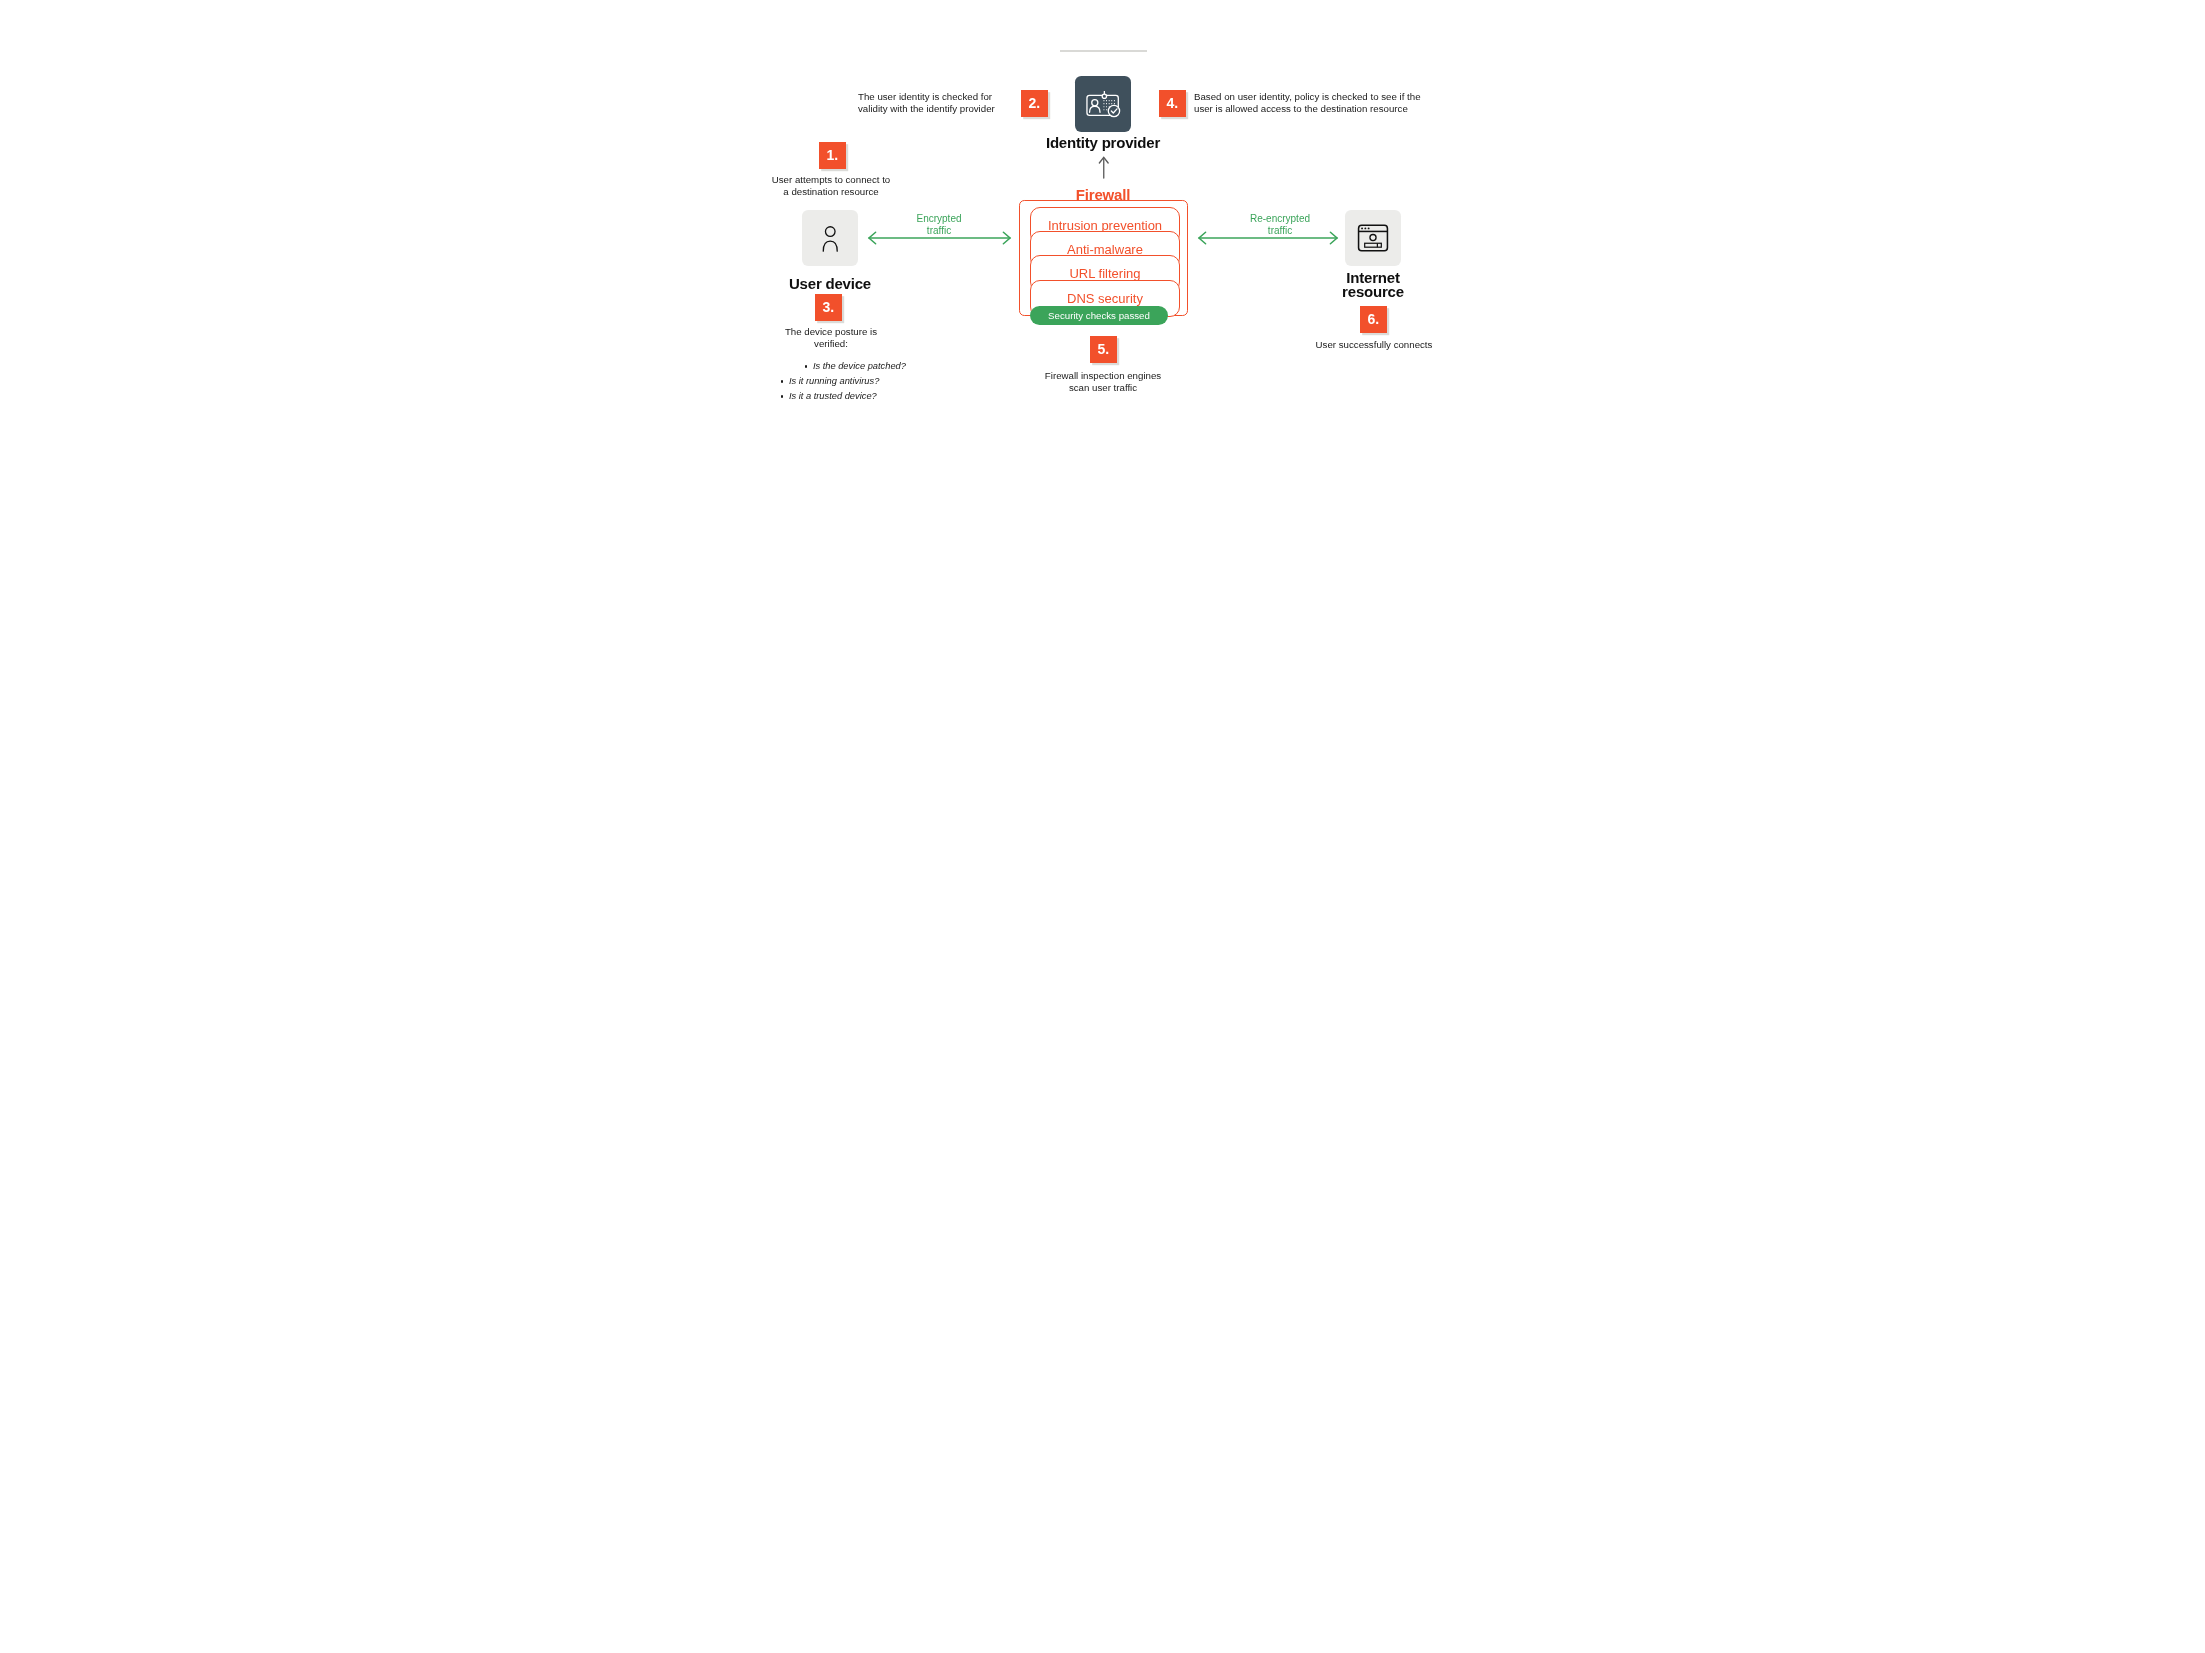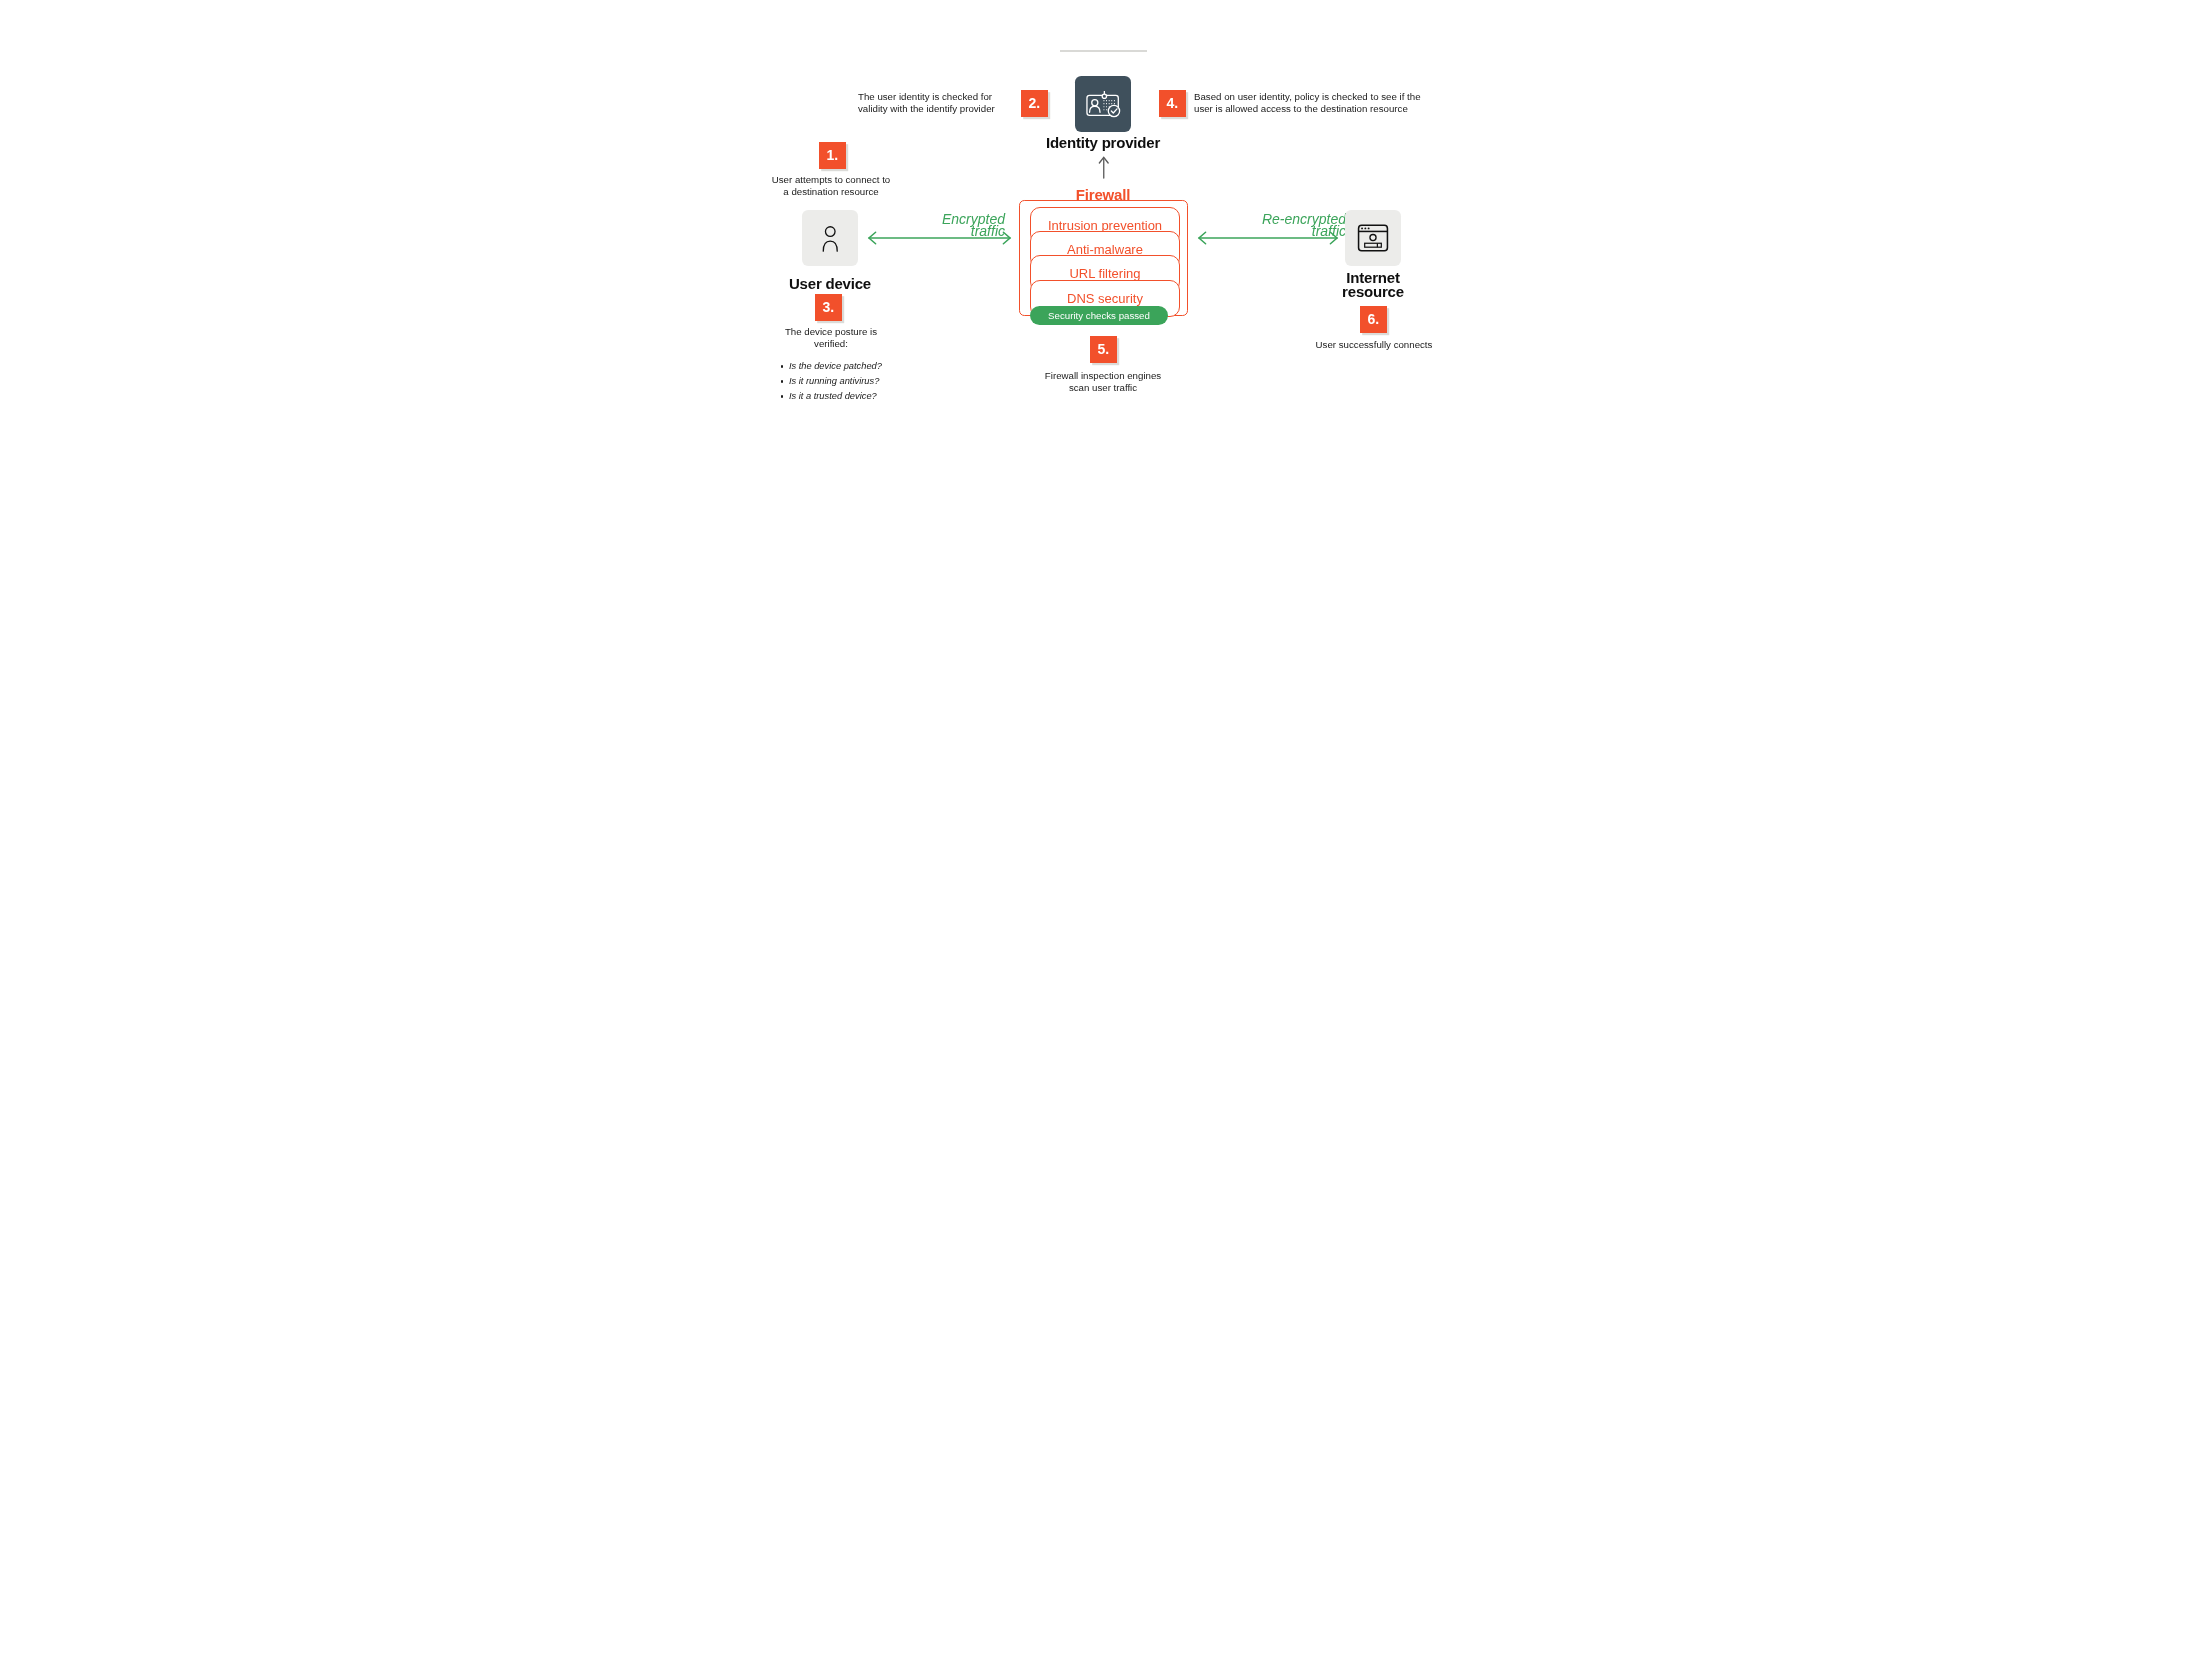--- a/index.html
+++ b/index.html
@@ -14,21 +14,21 @@
   .node-label{font-size:15px;font-weight:700;letter-spacing:-0.2px;color:#0f0f0f;text-align:center;line-height:13.7px;}
   .node-box{border-radius:6.2px;display:flex;align-items:center;justify-content:center;}
   .gray-box{background:#ECECEA;}
   .slate-box{background:#3F505C;}
   .fw-label{color:#F2502B;font-size:15px;font-weight:700;letter-spacing:-0.2px;}
   .fw-box{left:284px;top:200px;width:169px;height:116px;border:0.9px solid #F2502B;border-radius:5.3px;z-index:1;box-sizing:border-box;}
   .fw-pill{left:295px;width:150px;height:37px;border:0.9px solid #F2502B;border-radius:10px;box-sizing:border-box;z-index:2;
            display:flex;align-items:center;justify-content:center;font-size:13px;color:#F2502B;background:#ffffff;}
   .green-pill{left:295px;top:306px;width:138px;height:18.5px;border-radius:9.7px;background:#3BA45A;z-index:3;
               display:flex;align-items:center;justify-content:center;font-size:9.7px;font-weight:500;color:#ffffff;}
-  .arrow-label{font-size:14px;line-height:12px;font-style:italic;color:#3BA45A;text-align:right;}
+  .arrow-label{font-size:10px;line-height:12px;color:#3BA45A;text-align:center;}
   .bullet-row{display:flex;align-items:flex-start;}
   .bullet-dot{width:2.2px;height:2.2px;border-radius:50%;background:#1A1A1A;margin:4.4px 5.7px 0 0;flex:none;}
   .bullet-text{font-size:9.3px;line-height:11.5px;font-style:italic;color:#1A1A1A;white-space:nowrap;}
   .center-text{text-align:center;}
   .right-text{text-align:left;}
   svg{display:block;}
 </style>
 </head>
 <body>
 
@@ -97,21 +97,21 @@
     </span>
   </div>
   <div class="abs node-label" style="left:29px;top:277px;width:132px;">User device</div>
 
   <div class="abs badge" style="left:80px;top:294px;">3.</div>
   <div class="abs step-text center-text" style="left:30px;top:326px;width:132px;">
     <div>The device posture is</div>
     <div>verified:</div>
   </div>
   <div class="abs" style="left:46px;top:361px;">
-    <div class="bullet-row" style="margin-bottom:3.5px;">
+    <div class="bullet-row" style="margin-bottom:3.5px;margin-left:24px;">
       <span class="bullet-dot"></span>
       <span class="bullet-text">Is the device patched?</span>
     </div>
     <div class="bullet-row" style="margin-bottom:3.5px;">
       <span class="bullet-dot"></span>
       <span class="bullet-text">Is it running antivirus?</span>
     </div>
     <div class="bullet-row">
       <span class="bullet-dot"></span>
       <span class="bullet-text">Is it a trusted device?</span>

